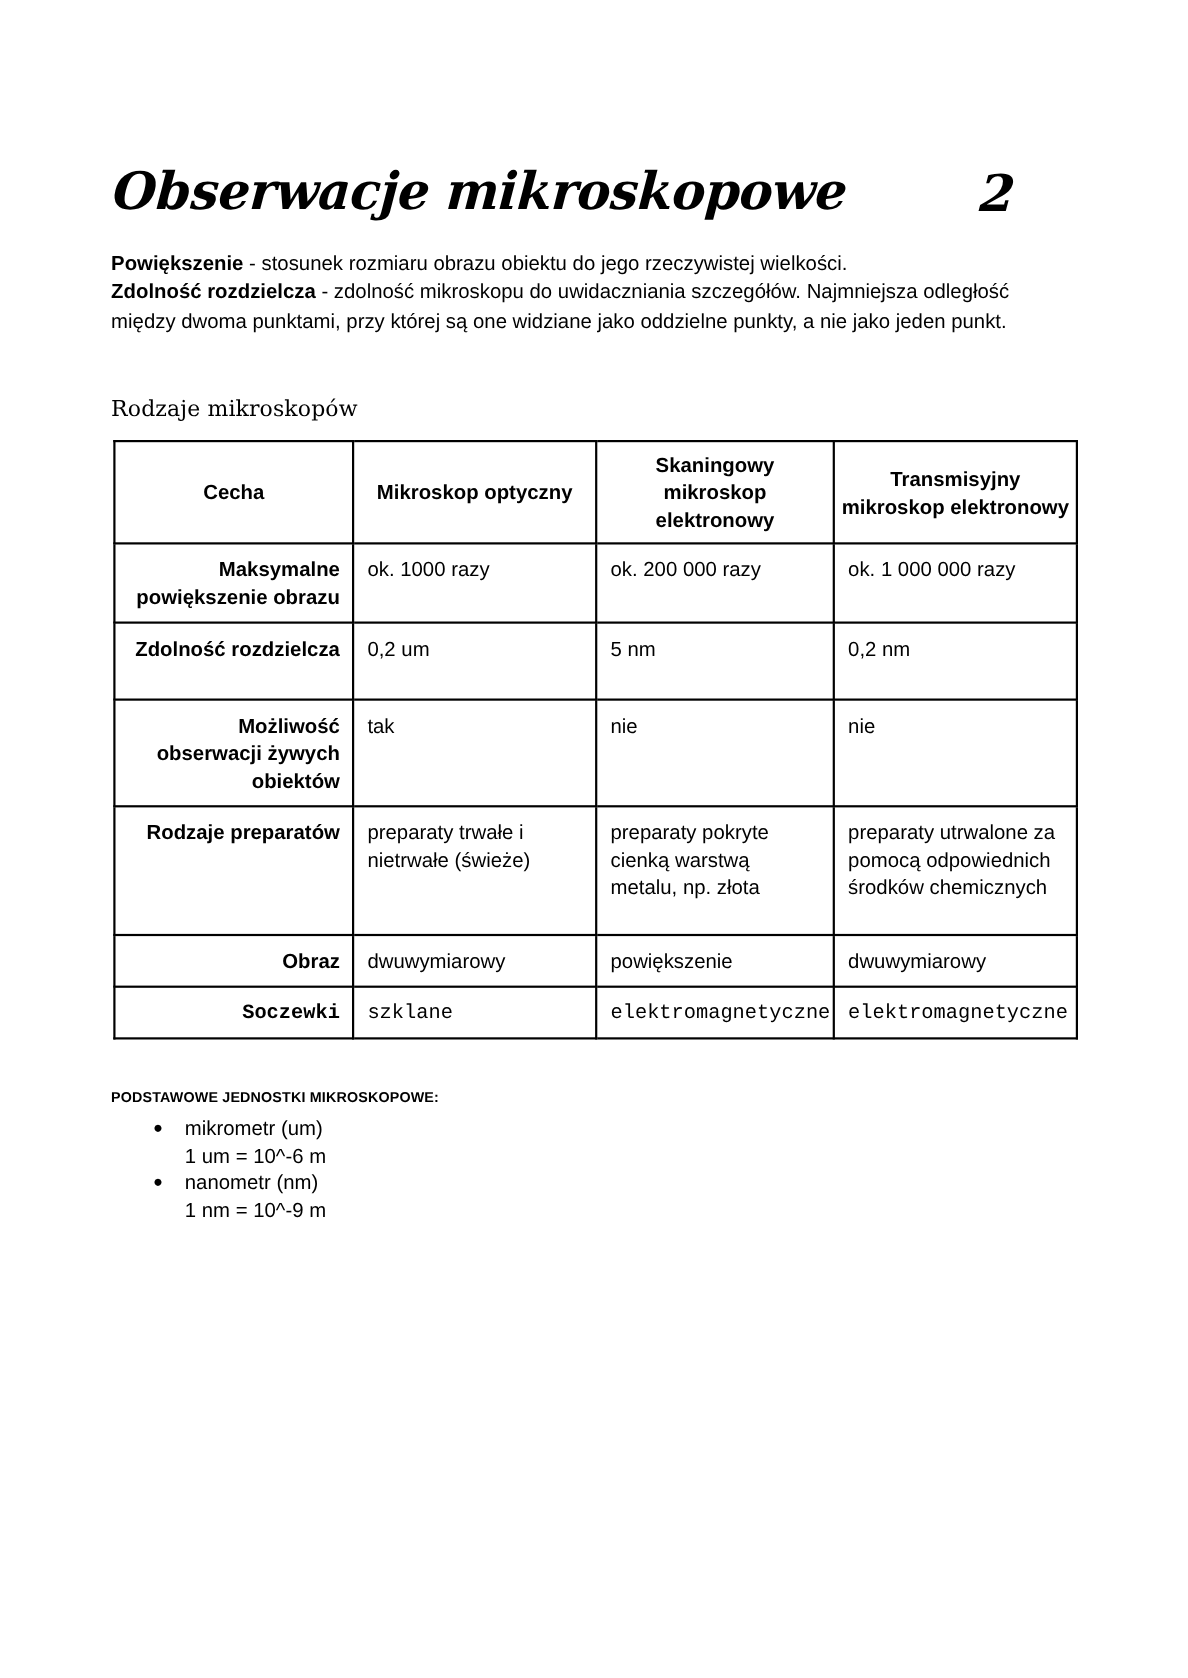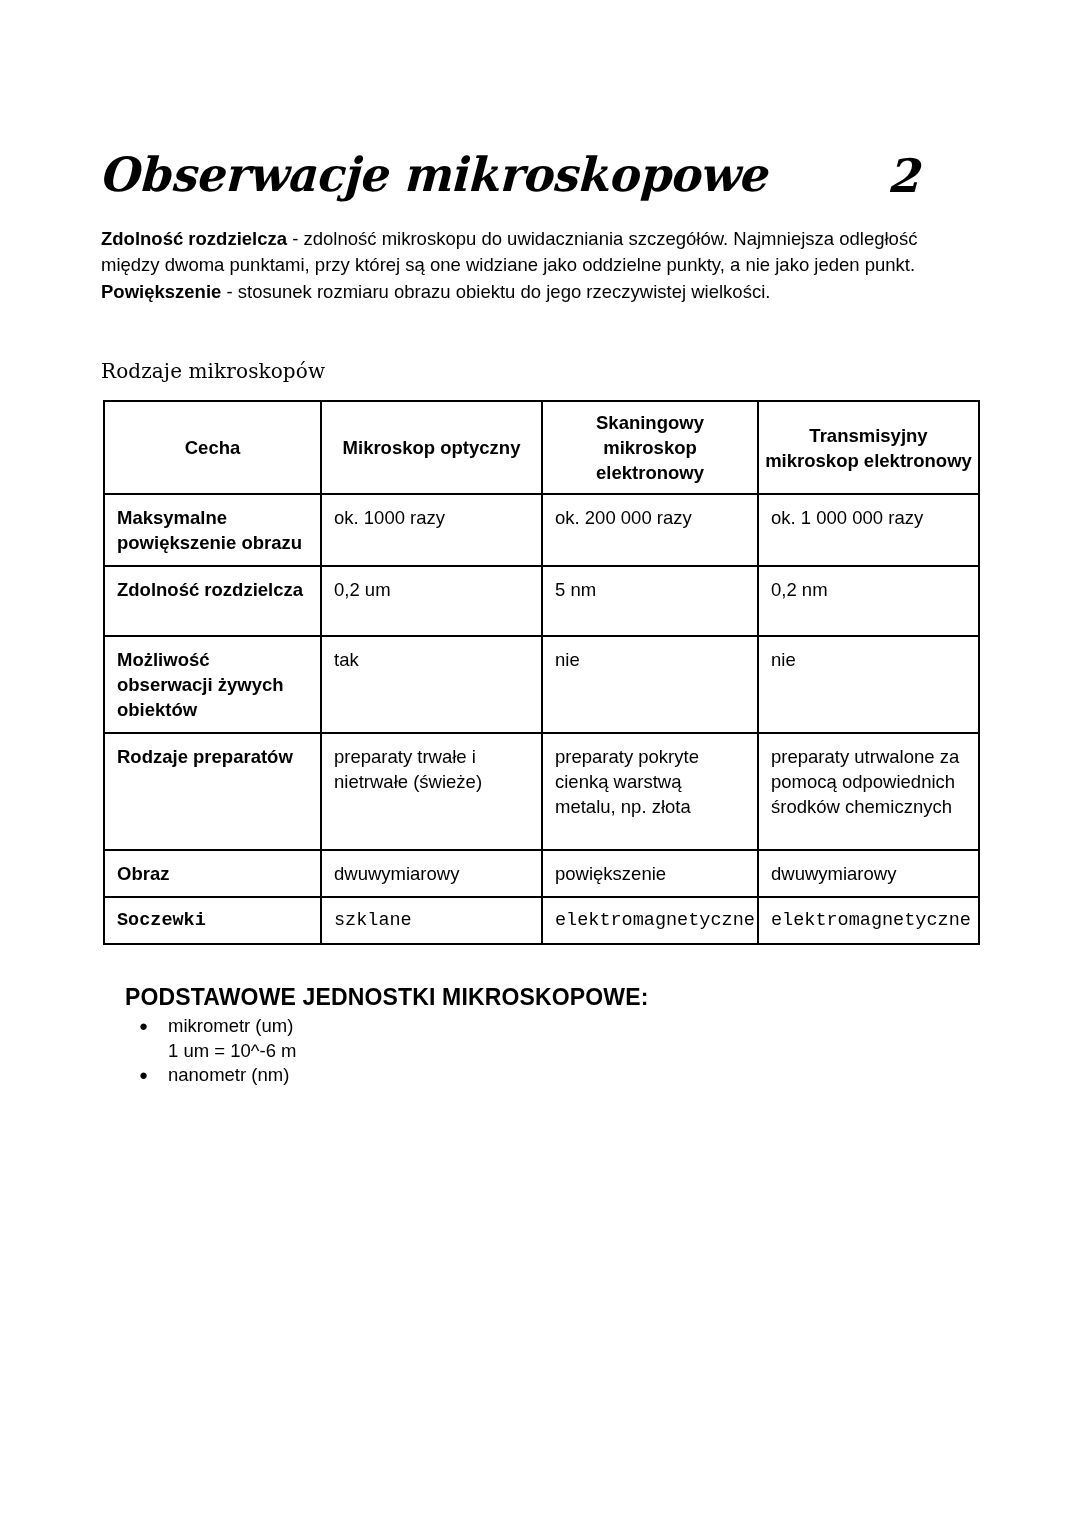--- a/index.html
+++ b/index.html
@@ -105,20 +105,21 @@
   table.micro thead th {
     text-align: center;
     vertical-align: middle;
     font-weight: 700;
     height: 69px;
     padding: 8px 6px;
     line-height: 25px;
   }
   table.micro tbody td.rowhead {
     font-weight: 700;
+    text-align: right;
   }
   .col-a { width: 217px; }
   .col-b { width: 221px; }
   .col-c { width: 216px; }
   .col-d { width: 221px; }
 
   .r-h1 td { height: 48px; }
   .r-h2 td { height: 48px; }
   .r-h3 td { height: 73px; }
   .r-h4 td { height: 95px; }
@@ -126,25 +127,24 @@
   .r-h6 td { height: 24px; font-family: Liberation Mono, monospace; }
 
   
   .units {
     position: absolute;
     left: 101px;
     top: 985px;
     width: 600px;
   }
   .units-title {
-    font-size: 23px;
+    font-size: 13px;
     line-height: 25px;
     font-weight: 700;
     letter-spacing: 0.15px;
-    margin-left: 24px;
   }
   .units ul {
     list-style: none;
     margin: 4px 0 0 0;
     padding: 0;
   }
   .units li {
     position: relative;
     padding-left: 67px;
     font-size: 18.5px;
@@ -166,24 +166,24 @@
 
 <div class="page">
 
   <div class="title-row">
     <div class="doc-title">Obserwacje mikroskopowe</div>
     <div class="page-number">2</div>
   </div>
 
   <div class="intro">
     <div>
-      <span class="term">Zdolność rozdzielcza</span><span> - zdolność mikroskopu do uwidaczniania szczegółów. Najmniejsza odległość między dwoma punktami, przy której są one widziane jako oddzielne punkty, a nie jako jeden punkt.</span>
+      <span class="term">Powiększenie</span><span> - stosunek rozmiaru obrazu obiektu do jego rzeczywistej wielkości.</span>
     </div>
     <div>
-      <span class="term">Powiększenie</span><span> - stosunek rozmiaru obrazu obiektu do jego rzeczywistej wielkości.</span>
+      <span class="term">Zdolność rozdzielcza</span><span> - zdolność mikroskopu do uwidaczniania szczegółów. Najmniejsza odległość między dwoma punktami, przy której są one widziane jako oddzielne punkty, a nie jako jeden punkt.</span>
     </div>
   </div>
 
   <div class="section-heading">Rodzaje mikroskopów</div>
 
   <div class="table-wrap">
     <table class="micro">
       <colgroup>
         <col class="col-a">
           <col class="col-b">
@@ -243,17 +243,18 @@
     <div class="units-title">PODSTAWOWE JEDNOSTKI MIKROSKOPOWE:</div>
     <ul>
       <li>
         <span class="bullet">●</span>
         <span>mikrometr (um)</span>
         <span class="sub">1 um = 10^-6 m</span>
       </li>
       <li>
         <span class="bullet">●</span>
         <span>nanometr (nm)</span>
+        <span class="sub">1 nm = 10^-9 m</span>
       </li>
     </ul>
   </div>
 
 </div>
 
 </body></html>

